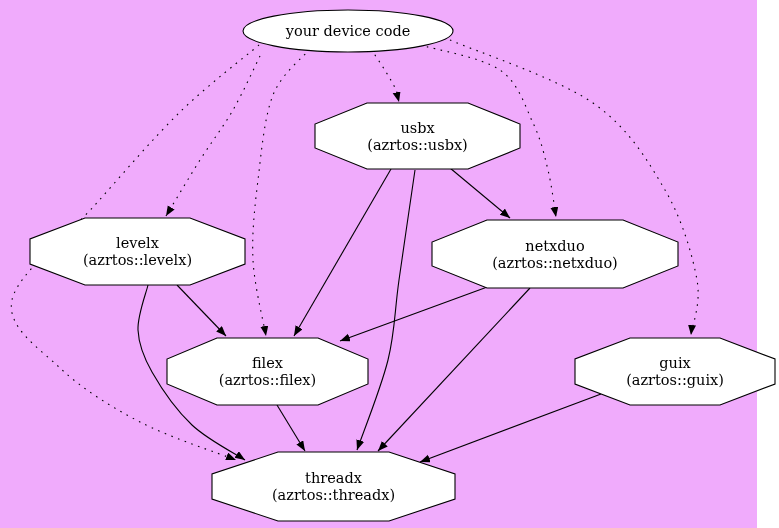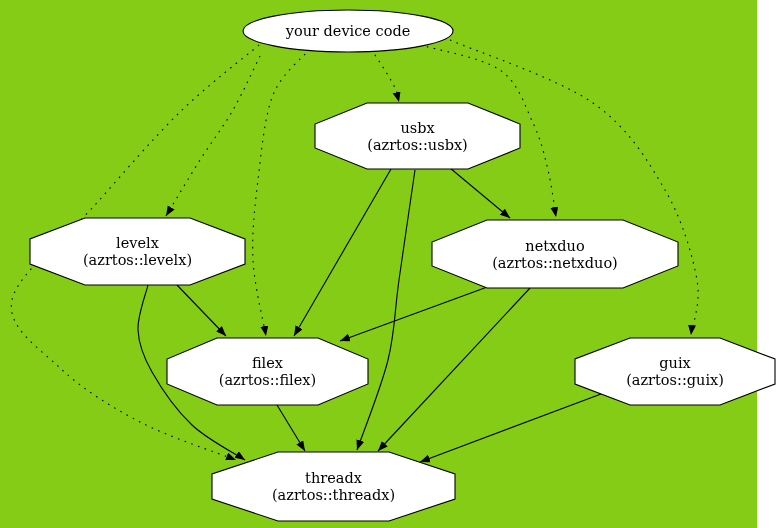--- a/index.html
+++ b/index.html
@@ -8,21 +8,21 @@
     background: #ffffff;
     width: 779px;
     height: 528px;
     overflow: hidden;
     font-family: "DejaVu Serif", "Liberation Serif", serif;
   }
   .canvas {
     position: relative;
     width: 757px;
     height: 528px;
-    background: #84cc16;
+    background: #f0abfc;
   }
   svg { display: block; }
   .edge-path {
     fill: none;
     stroke-width: 1.1;
   }
   .edge-dotted {
     stroke-dasharray: 1.6, 5.5;
   }
   .node-shape {

